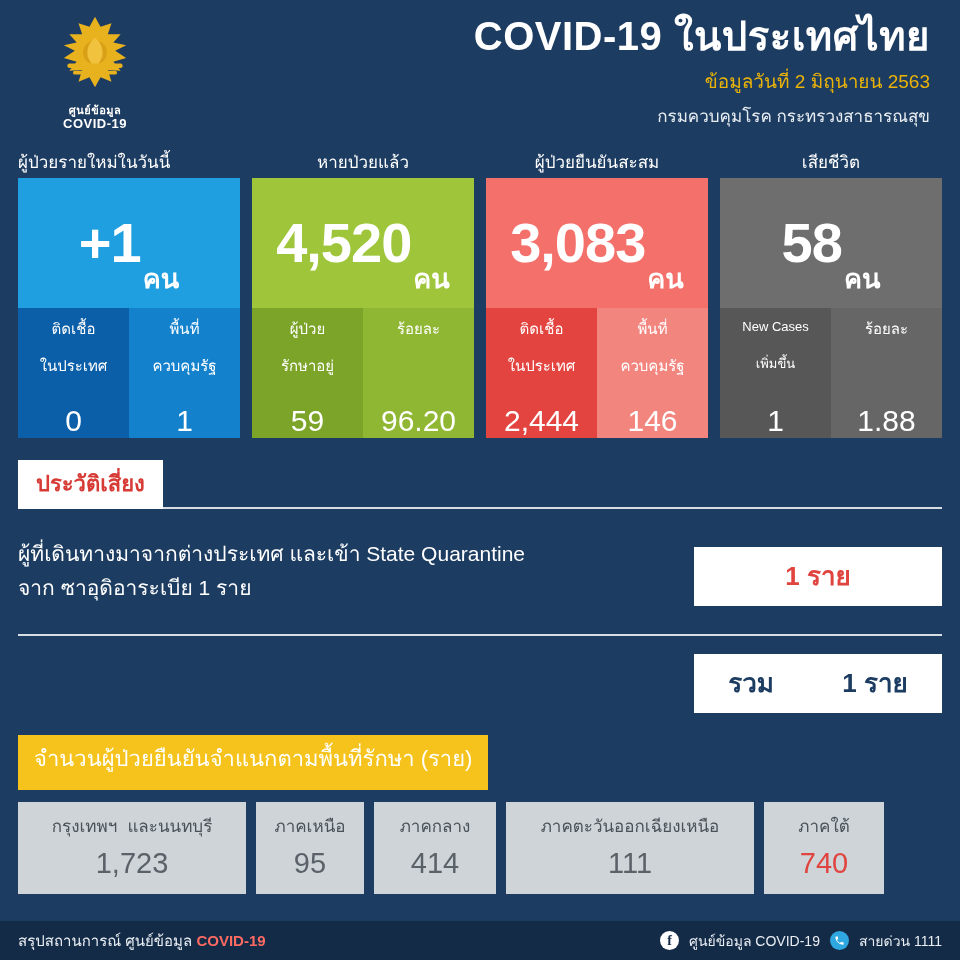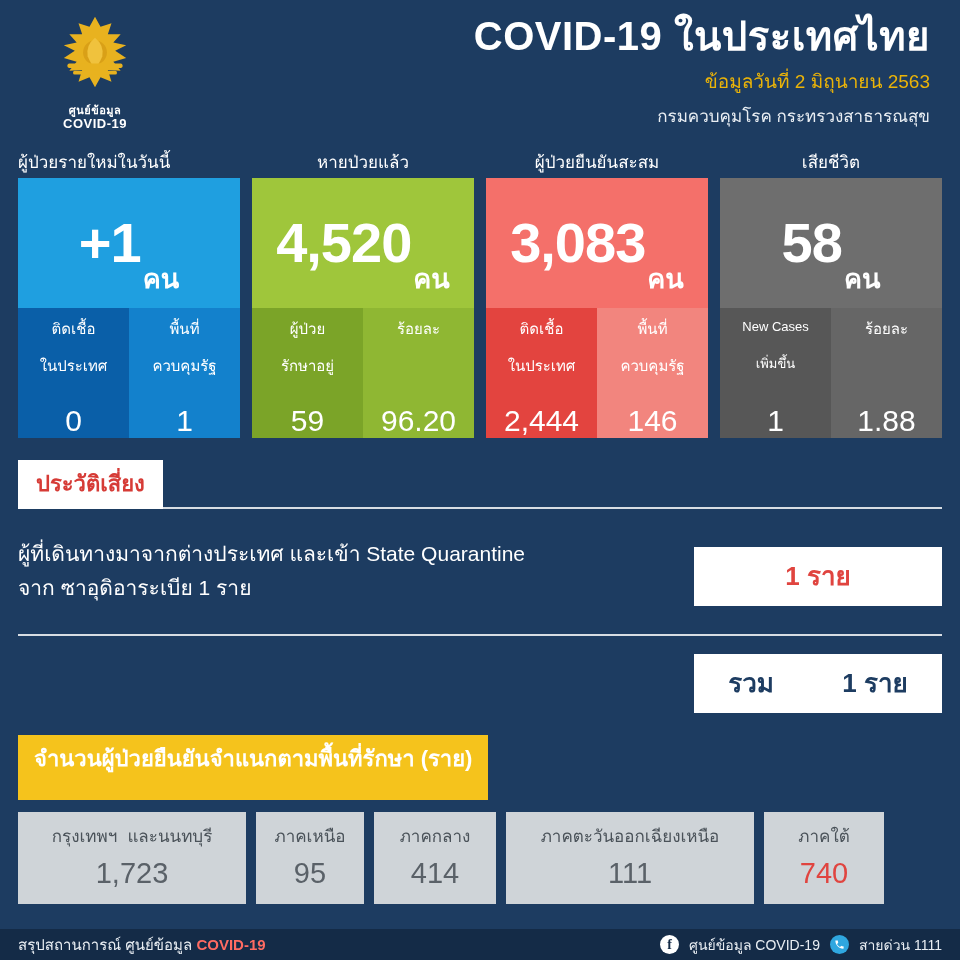--- a/index.html
+++ b/index.html
@@ -58,29 +58,29 @@
   .risk-rule { height: 2px; background: #d7dde3; margin-top: -2px; }
   .risk-body { display: flex; align-items: flex-start; margin-top: 28px; }
   .risk-text { flex: 1; font-size: 21px; line-height: 1.6; color: #ffffff; }
   .risk-count { width: 248px; background: #ffffff; color: #e0443f; font-size: 26px; font-weight: bold; text-align: center; padding: 8px 0 10px 0; margin-top: 10px;}
   .rule2 { height: 2px; background: #d7dde3; margin: 28px 0 0 0; }
   .total-row { display: flex; justify-content: flex-end; margin-top: 18px; }
   .total-box { width: 248px; background: #ffffff; color: #1d3c61; display: flex; justify-content: space-around; align-items: center; font-size: 26px; font-weight: bold; padding: 8px 0 10px 0;}
 
   
   .region { margin-top: 22px; padding: 0 18px; }
-  .region-tag { display: inline-block; background: #f5c31c; color: #ffffff; font-size: 22px; font-weight: bold; padding: 6px 16px 24px 16px; }
+  .region-tag { display: inline-block; background: #f5c31c; color: #ffffff; font-size: 22px; font-weight: normal; padding: 6px 16px 14px 16px; }
   .region-cards { display: flex; gap: 10px; margin-top: 12px; }
   .rc { background: #cfd4d8; color: #4a5259; padding: 10px 8px 14px 8px; display: flex; flex-direction: column; align-items: center;}
   .rc .rlab { font-size: 17px; font-family: Liberation Mono, monospace; }
   .rc .rval { font-size: 29px; margin-top: 8px; color: #5a6168; }
   .rc.south .rval { color: #e0443f; }
 
   
-  .footer { position: absolute; bottom: 0; left: 0; width: 960px; height: 31px; background: #142b47; display: flex; align-items: center; justify-content: space-between; padding: 0 18px; }
+  .footer { position: absolute; bottom: 0; left: 0; width: 960px; height: 39px; background: #142b47; display: flex; align-items: center; justify-content: space-between; padding: 0 18px; }
   .f-left { font-size: 15px; color: #e9eef3; }
   .f-left .red { color: #ff6b62; font-weight: bold; }
   .f-right { display: flex; align-items: center; gap: 10px; font-size: 14px; color: #e9eef3; }
   .fb { width: 19px; height: 19px; border-radius: 50%; background: #ffffff; color: #142b47; font-weight: bold; font-size: 14px; display: flex; align-items: center; justify-content: center; font-family: "Liberation Serif", serif;}
   .ph { width: 19px; height: 19px; border-radius: 50%; background: #2fa7e0; display:flex;align-items:center;justify-content:center;}
 </style>
 </head>
 <body>
 
 <div class="page">

